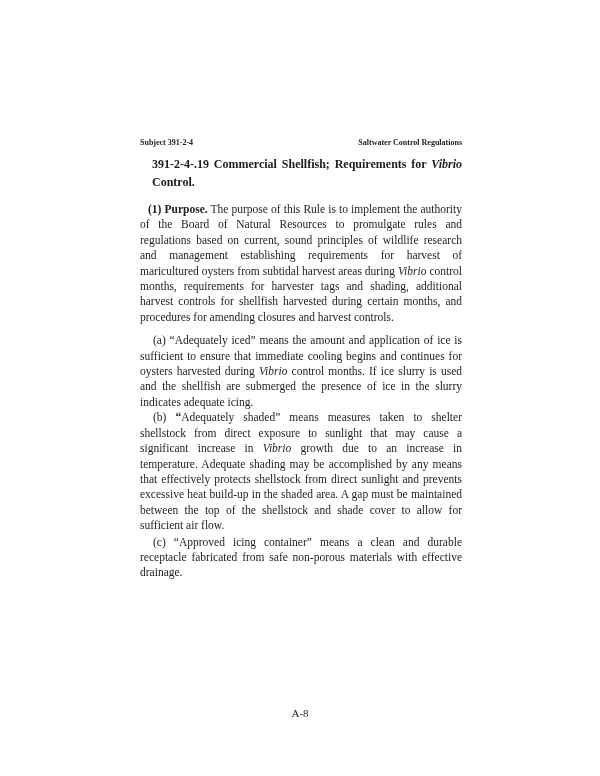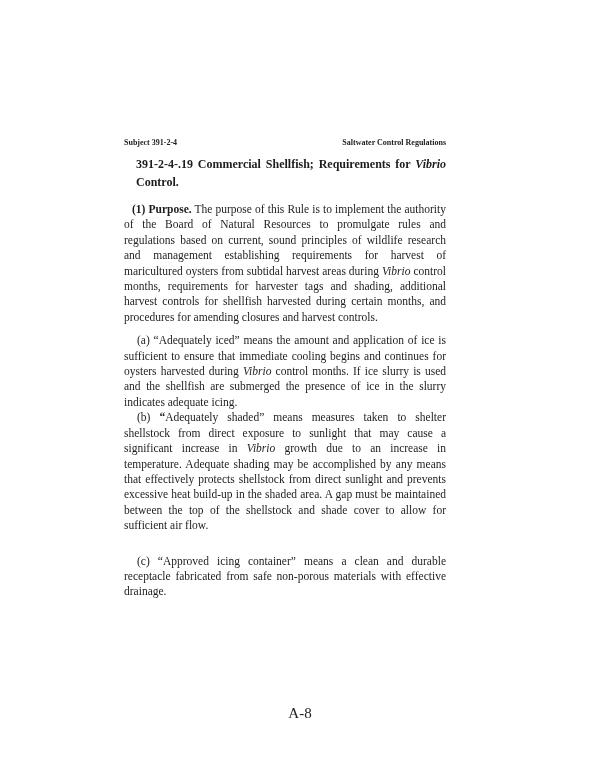--- a/index.html
+++ b/index.html
@@ -12,21 +12,21 @@
   }
   .page {
     position: relative;
     width: 600px;
     height: 776px;
     background: #ffffff;
     overflow: hidden;
   }
   .content {
     position: absolute;
-    left: 124px;
+    left: 140px;
     top: 138px;
     width: 322px;
   }
   .running-header {
     display: flex;
     justify-content: space-between;
     font-weight: bold;
     font-size: 8px;
     line-height: 10px;
   }
@@ -46,29 +46,29 @@
   .para {
     margin: 0;
     font-size: 11.5px;
     line-height: 15.4px;
     text-align: justify;
   }
   .p-purpose   { margin-top: 11px; text-indent: 8px; }
   .p-defs-head { margin-top: 10px; text-indent: 8px; font-weight: bold; }
   .p-a { margin-top: 8px;  text-indent: 13px; }
   .p-b { text-indent: 13px; }
-  .p-c { margin-top: 20px;  text-indent: 13px; }
+  .p-c { margin-top: 1px;  text-indent: 13px; }
   .bold { font-weight: bold; }
   .footer {
     position: absolute;
     left: 0;
     top: 707px;
     width: 600px;
     text-align: center;
-    font-size: 15px;
+    font-size: 11px;
     line-height: 13px;
   }
 </style>
 </head>
 <body>
 
 <div class="page">
   <div class="content">
 
     <div class="running-header">

